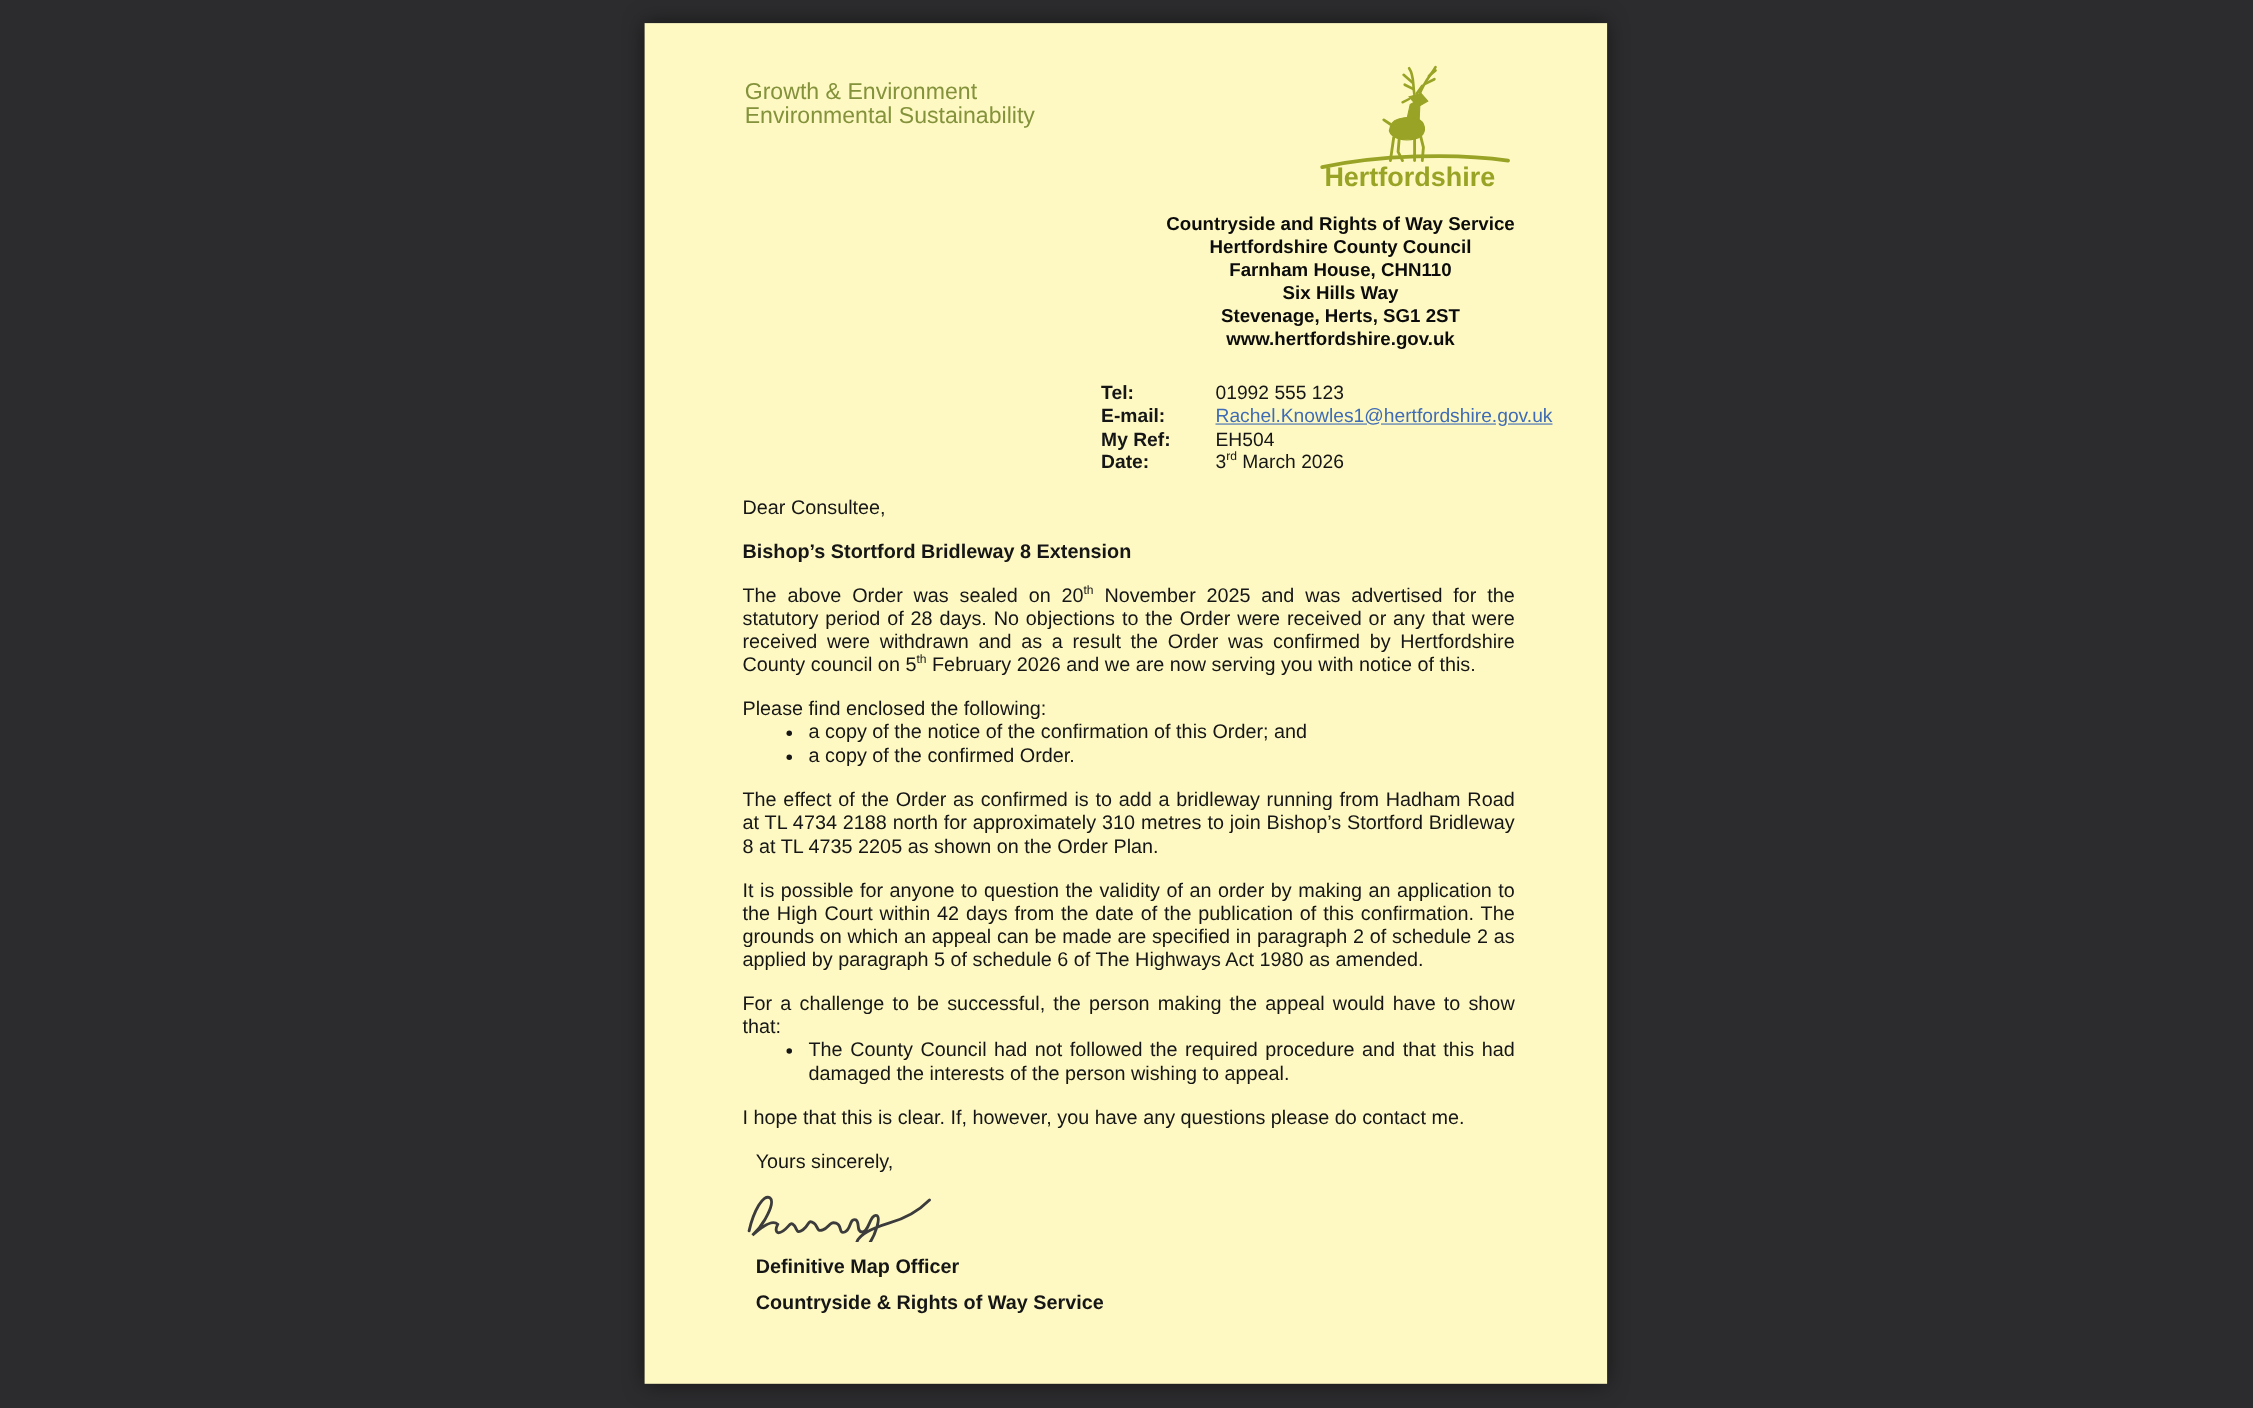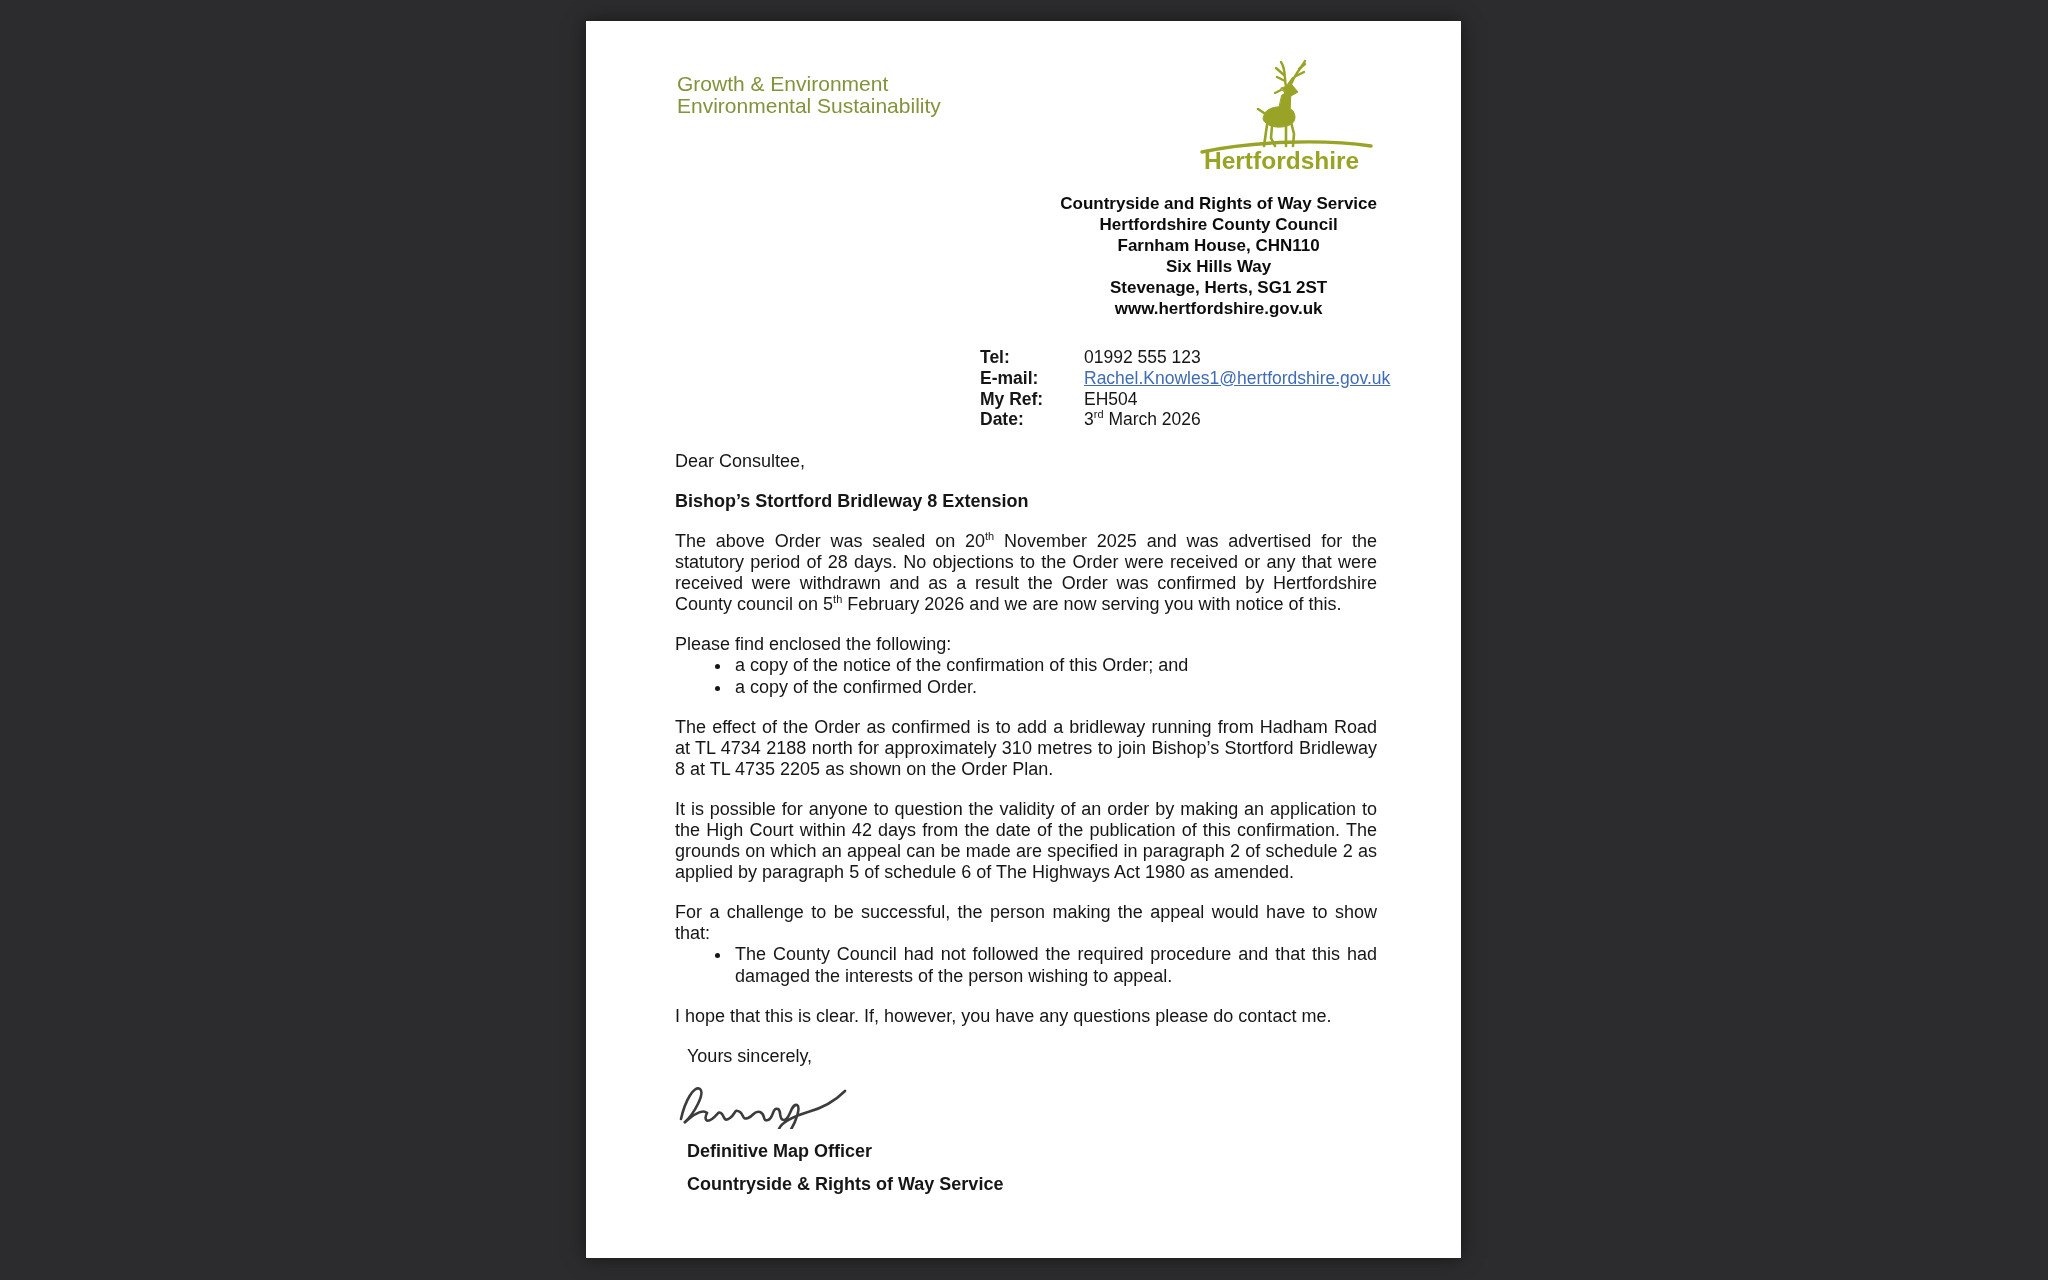--- a/index.html
+++ b/index.html
@@ -4,35 +4,35 @@
 <style>
   html,body{margin:0;padding:0;}
   body{
     width:2048px;height:1280px;position:relative;overflow:hidden;
     background:#2c2c2e;
     font-family:"Liberation Sans","DejaVu Sans",sans-serif;
     color:#161616;
   }
   .paper{
     position:absolute;left:586px;top:21px;width:875px;height:1237px;
-    background:#ffffff;box-shadow:0 0 18px rgba(0,0,0,.5);
+    background:#fef9c3;box-shadow:0 0 18px rgba(0,0,0,.5);
   }
   
   .dept{
     position:absolute;left:91px;top:52px;
     font-size:21px;line-height:22px;color:var(--olive,#84923b);
   }
   .logo{position:absolute;left:612px;top:38px;width:178px;height:116px;}
   
   .address{
     position:absolute;right:84px;top:172px;text-align:center;
     font-weight:bold;font-size:17px;line-height:21px;color:#0c0c0c;
   }
   
-  .contact{position:absolute;left:394px;top:326px;font-size:17.5px;line-height:20.8px;}
+  .contact{position:absolute;left:415px;top:326px;font-size:17.5px;line-height:20.8px;}
   .contact .row{display:flex;}
   .contact .lab{width:104px;font-weight:bold;flex:0 0 104px;}
   .contact .val{white-space:nowrap;}
   .contact a{color:var(--link,#3f6cb5);text-decoration:underline;cursor:pointer;}
   
   .letterbody{
     position:absolute;left:89px;top:430px;width:702px;
     font-size:18px;line-height:21px;
   }
   .letterbody p{margin:19px 0 0 0;text-align:justify;}

